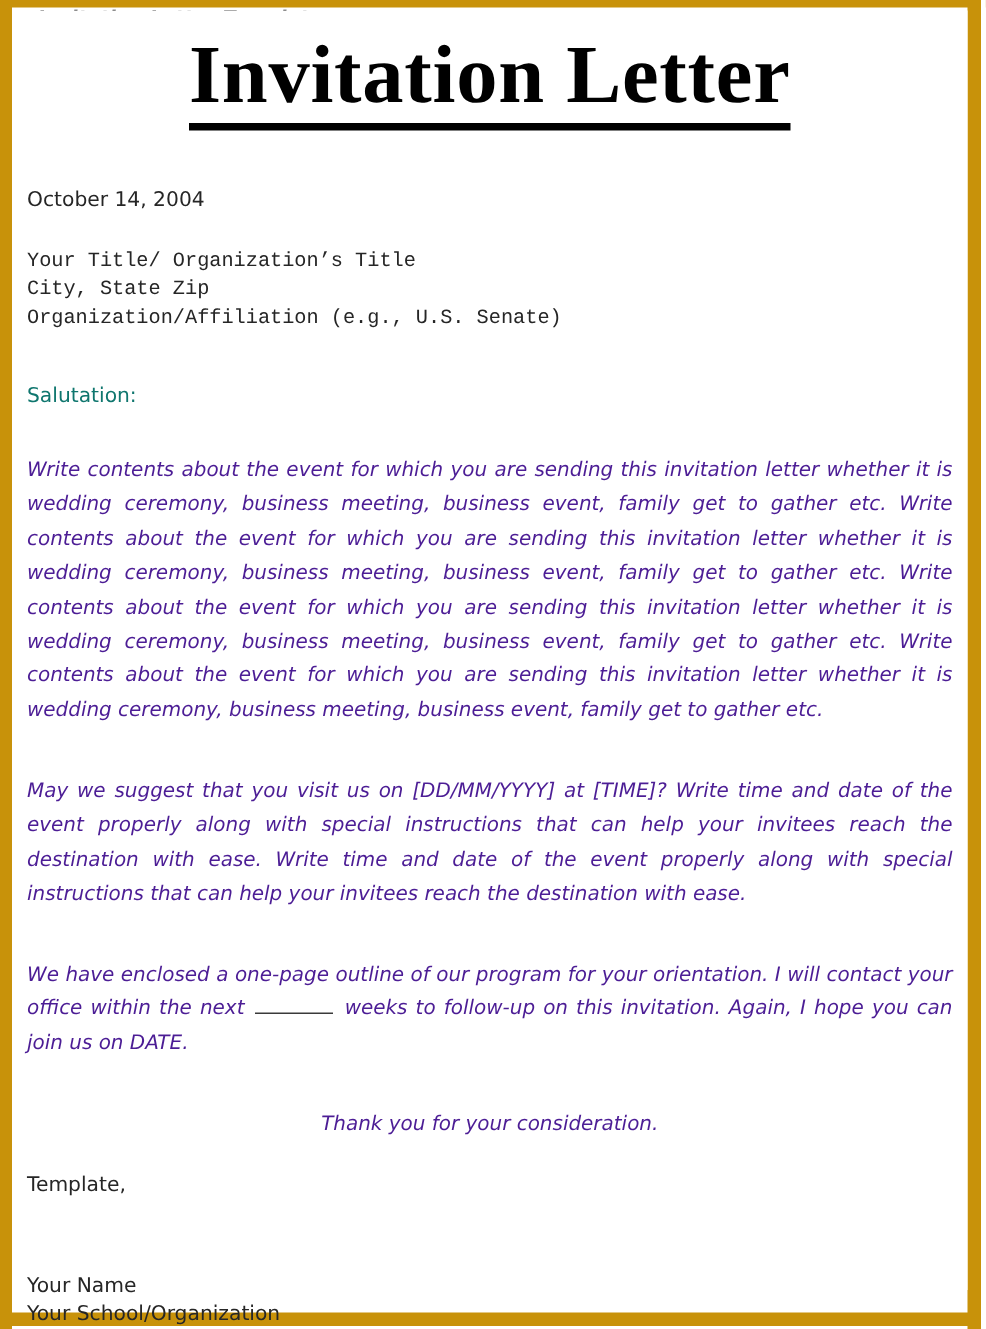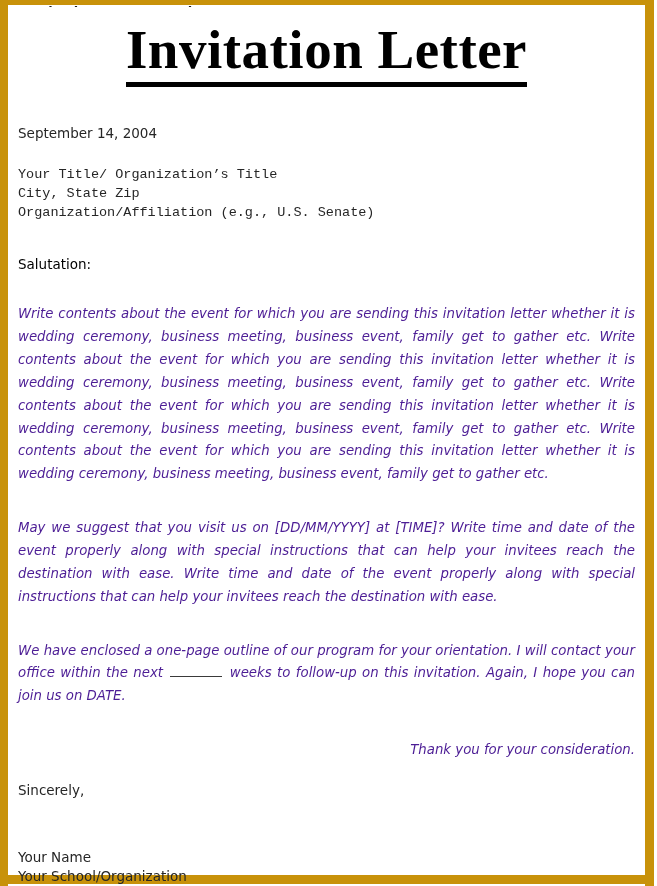--- a/index.html
+++ b/index.html
@@ -117,35 +117,35 @@
     color: #262626;
     margin-top: 24px;
   }
   .address-block div {
     white-space: nowrap;
   }
 
   .salutation {
     font-family: "DejaVu Sans", sans-serif;
     font-size: 13.5px;
-    color: #000000;
+    color: #0f766e;
     margin-top: 34px;
   }
 
   .para {
     font-family: "DejaVu Sans", sans-serif;
     font-style: italic;
     font-size: 13.3px;
     line-height: 1.72;
     color: #4c1d95;
     text-align: justify;
     margin-top: 31px;
   }
   .para-short {
-    text-align: right;
+    text-align: center;
   }
   .blank-fill {
     display: inline-block;
     width: 52px;
     border-bottom: 1px solid #3a3a3a;
     vertical-align: baseline;
     margin: 0 2px;
   }
 
   .closing {
@@ -180,39 +180,39 @@
   <div class="doc-header">Invitation Letter Template</div>
 
   <div class="sheet">
 
     <div class="title-wrap">
       <div class="doc-title">Invitation Letter</div>
     </div>
 
     <div class="content">
 
-      <div class="date-line">September 14, 2004</div>
+      <div class="date-line">October 14, 2004</div>
 
       <div class="address-block">
         <div>Your Title/ Organization’s Title</div>
         <div>City, State Zip</div>
         <div>Organization/Affiliation (e.g., U.S. Senate)</div>
       </div>
 
       <div class="salutation">Salutation:</div>
 
       <div class="para">Write contents about the event for which you are sending this invitation letter whether it is wedding ceremony, business meeting, business event, family get to gather etc. Write contents about the event for which you are sending this invitation letter whether it is wedding ceremony, business meeting, business event, family get to gather etc. Write contents about the event for which you are sending this invitation letter whether it is wedding ceremony, business meeting, business event, family get to gather etc. Write contents about the event for which you are sending this invitation letter whether it is wedding ceremony, business meeting, business event, family get to gather etc.</div>
 
       <div class="para">May we suggest that you visit us on [DD/MM/YYYY] at [TIME]?  Write time and date of the event properly along with special instructions that can help your invitees reach the destination with ease. Write time and date of the event properly along with special instructions that can help your invitees reach the destination with ease.</div>
 
       <div class="para"><span>We have enclosed a one-page outline of our program for your orientation.  I will contact your office within the next </span><span class="blank-fill"></span><span> weeks to follow-up on this invitation.  Again, I hope you can join us on DATE.</span></div>
 
       <div class="para para-short">Thank you for your consideration.</div>
 
-      <div class="closing">Sincerely,</div>
+      <div class="closing">Template,</div>
 
       <div class="signature-block">
         <div>Your Name</div>
         <div>Your School/Organization</div>
         <div>Your Phone Number</div>
 
       </div>
 
     </div>
   </div>

